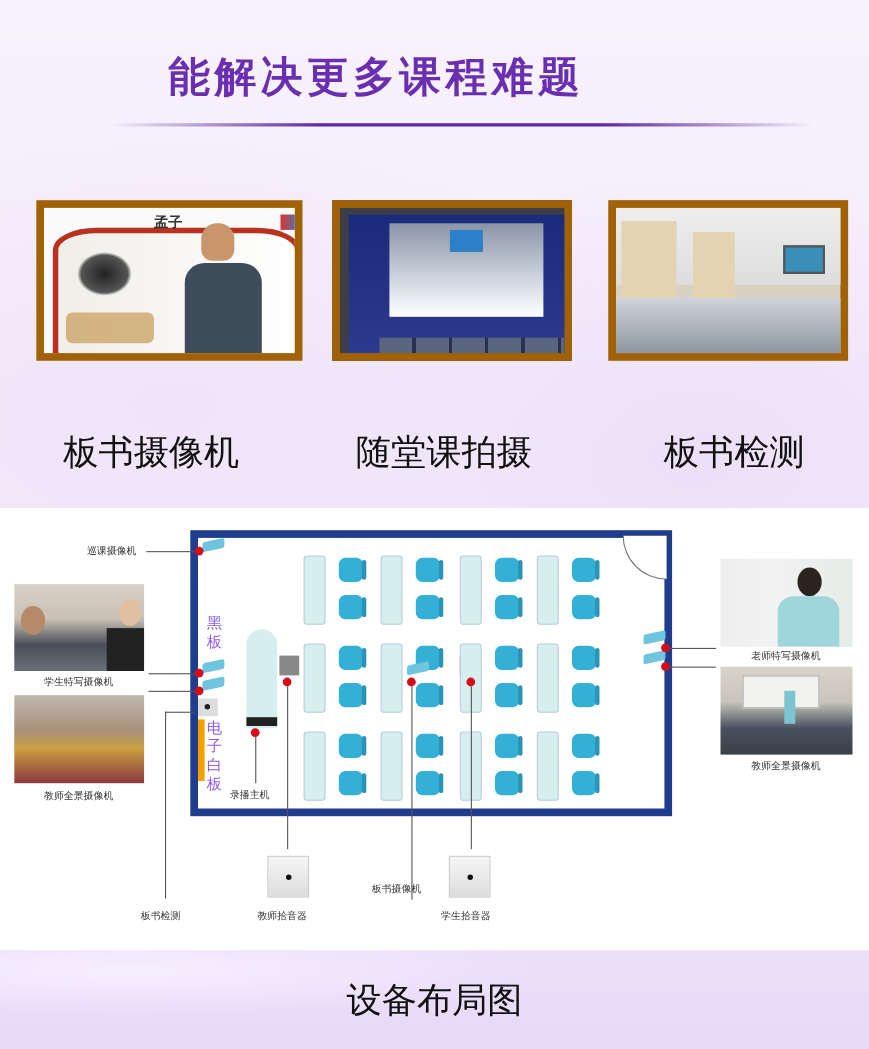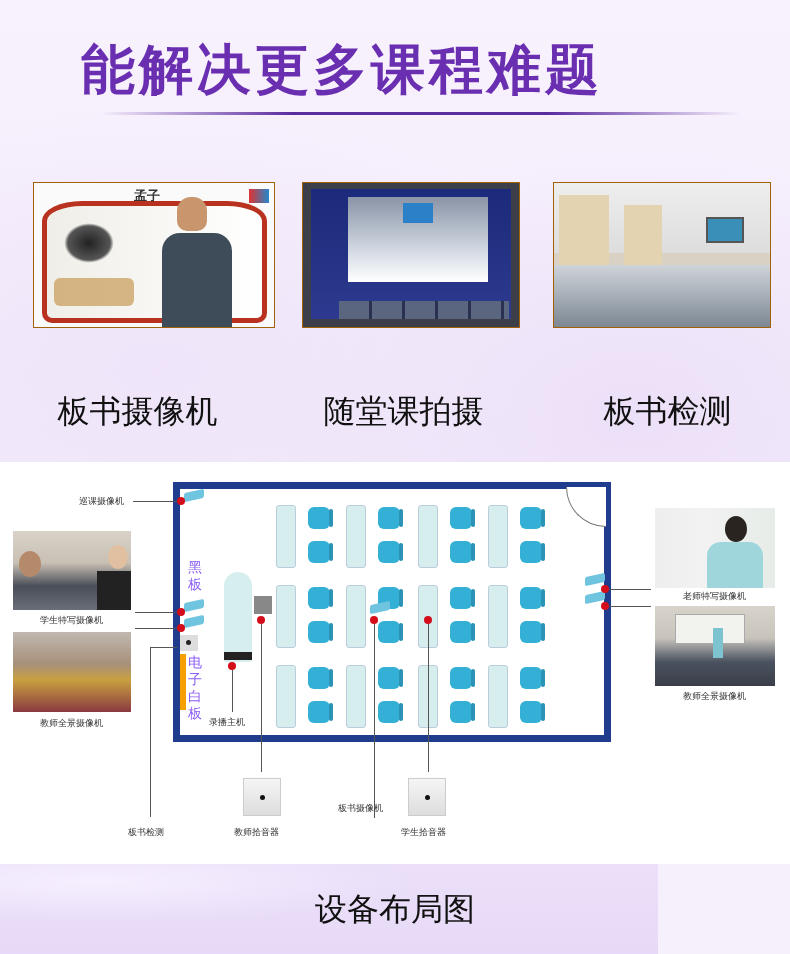--- a/index.html
+++ b/index.html
@@ -1,40 +1,40 @@
 <!DOCTYPE html>
 <html><head>
 <meta charset="utf-8">
 <style>
 *{box-sizing:border-box;margin:0;padding:0}
 body{width:790px;height:954px;overflow:hidden;font-family:"DejaVu Sans","Liberation Sans",sans-serif;background:#f6f0fc;position:relative}
 .top{position:absolute;left:0;top:0;width:790px;height:462px;background:radial-gradient(ellipse at 20% 80%,#efe4f9 0%,transparent 50%),radial-gradient(ellipse at 80% 90%,#ece0f8 0%,transparent 45%),linear-gradient(#f8f2fd,#f3ebfb)}
-.title{position:absolute;left:0;width:684px;top:30px;text-align:center;font-size:54px;font-weight:bold;color:#6a2fb0;letter-spacing:4px;line-height:80px}
+.title{position:absolute;left:0;width:684px;top:30px;text-align:center;font-size:38px;font-weight:bold;color:#6a2fb0;letter-spacing:4px;line-height:80px}
 .title-line{position:absolute;left:100px;width:640px;top:112px;height:3px;background:linear-gradient(90deg,rgba(106,47,176,0),#5b2c9e 30%,#5b2c9e 70%,rgba(106,47,176,0))}
-.photo{position:absolute;top:182px;height:146px;overflow:hidden;border:1px solid #a16207}
+.photo{position:absolute;top:182px;height:146px;overflow:hidden;border:7px solid #a16207}
 .p1{left:33px;width:242px;background:#fafafa}
 .p2{left:302px;width:218px;background:#3c3f4a}
 .p3{left:553px;width:218px;background:#d9d2c4}
 .caption{position:absolute;top:386px;font-size:32px;color:#111;line-height:50px;text-align:center}
 .c1{left:30px;width:215px}.c2{left:296px;width:215px}.c3{left:560px;width:215px}
 .layout{position:absolute;left:0;top:462px;width:790px;height:402px;background:#fff}
 .room{position:absolute;left:173px;top:482px;width:438px;height:260px;border:7px solid #1f3d8c;background:#fff}
 .board-orange{position:absolute;left:0;top:165px;width:6px;height:56px;background:#f5a000}
 .desk{position:absolute;width:20px;height:63px;background:#d7eeee;border:1px solid #bcd;border-radius:3px}
 .chair{position:absolute;width:22px;height:22px;background:#34b0d6;border-radius:6px}
 .chair::after{content:"";position:absolute;right:-3px;top:2px;width:4px;height:18px;background:#2a93b6;border-radius:2px}
 .dot{position:absolute;width:8px;height:8px;border-radius:50%;background:#d40d1a}
 .vline{position:absolute;width:1px;background:#555}
 .hline{position:absolute;height:1px;background:#555}
 .cam{position:absolute;width:20px;height:9px;background:#6fc4e0;border-radius:2px;transform:skewY(-12deg)}
 .lbl{position:absolute;font-size:9px;color:#333;white-space:nowrap}
 .side-photo{position:absolute;overflow:hidden}
 .mic{position:absolute;width:38px;height:38px;background:linear-gradient(#f5f5f5,#ddd);border:1px solid #ccc}
 .mic::after{content:"";position:absolute;left:16px;top:16px;width:5px;height:5px;border-radius:50%;background:#111}
-.bottom{position:absolute;left:0;top:864px;width:658px;height:90px;background:radial-gradient(ellipse at 15% 20%,#f6efff 0%,transparent 40%),linear-gradient(#ebdff9,#e7daf8)}
+.bottom{position:absolute;left:0;top:864px;width:790px;height:90px;background:radial-gradient(ellipse at 15% 20%,#f6efff 0%,transparent 40%),linear-gradient(#ebdff9,#e7daf8)}
 .bottom-title{position:absolute;left:0;width:790px;top:20px;text-align:center;font-size:32px;color:#111;line-height:50px}
 .door{position:absolute;right:-2px;top:-2px;width:40px;height:40px;border-left:1px solid #777;border-bottom-left-radius:40px;border-bottom:1px solid #777;background:#fff}
 .vert{position:absolute;font-size:14px;color:#8b5cf6;line-height:17px;width:14px}
 .host{position:absolute;left:44px;top:83px;width:28px;height:90px;background:#d7eeee;border-radius:14px 14px 2px 2px}
 .host-bar{position:absolute;left:44px;top:163px;width:28px;height:8px;background:#222}
 .gray-sq{position:absolute;width:18px;height:18px;background:#888}
 </style>
 </head>
 <body>
 

